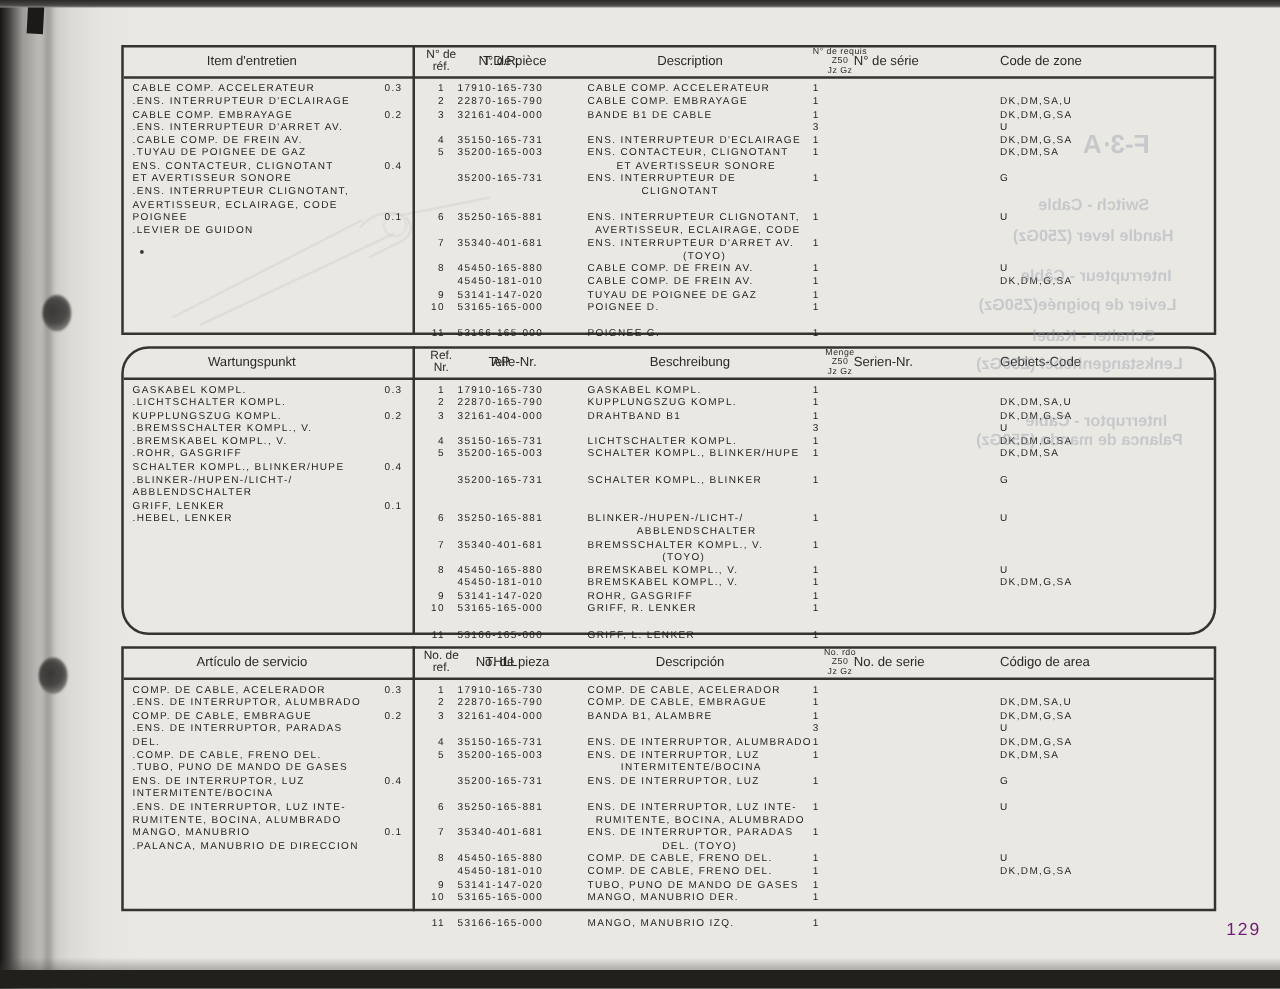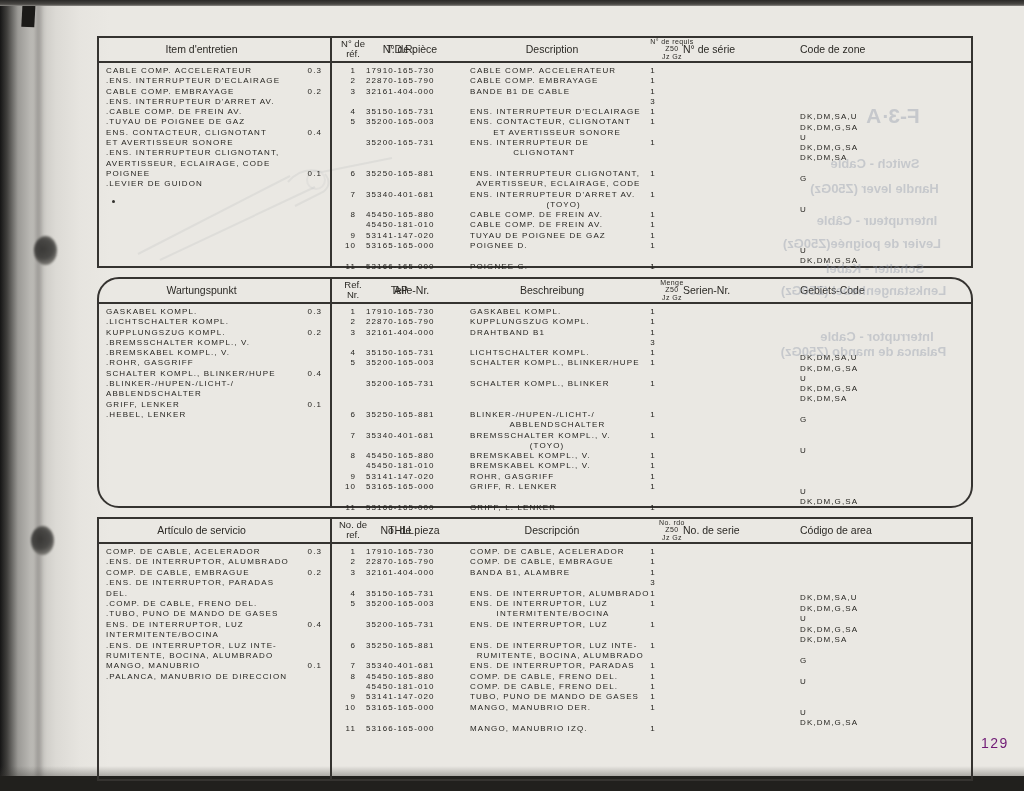--- a/index.html
+++ b/index.html
@@ -49,21 +49,21 @@
   .tb-left{width:233px;padding:3px 0 0 7px;box-sizing:border-box;}
   .tb-right{flex:1;padding-top:3px;}
   .lline{position:relative;height:var(--lh);white-space:pre;}
   .lv{position:absolute;right:10px;top:0;}
   .rrow{display:grid;grid-template-columns:24px 104px 180px 26px 129px 1fr;
     height:var(--lh);}
   .c-ref{text-align:right;}
   .c-part{padding-left:10px;}
   .c-desc{padding-left:10px;white-space:pre;}
   .c-qty{text-align:center;}
-  .c-zone{padding-left:5px;margin-top:36px;}
+  .c-zone{padding-left:5px;}
 
   .page-number{position:absolute;left:981px;top:735px;font-size:14px;color:#701a75;
     letter-spacing:1.5px;}
   .stray-dot{position:absolute;left:112px;top:200px;width:3px;height:3px;border-radius:50%;
     background:#33322e;}
 
   .ghost{position:absolute;transform:scaleX(-1);color:#8d97a8;opacity:.38;
     filter:blur(.6px);white-space:nowrap;text-align:center;font-family:"Liberation Sans",sans-serif;}
   .ghost-sketch{position:absolute;left:120px;top:142px;opacity:.5;}
 </style>
@@ -480,21 +480,21 @@
           <span class="c-part">53166-165-000</span>
           <span class="c-desc">GRIFF, L. LENKER</span>
           <span class="c-qty">1</span>
           <span class="c-serial"></span>
           <span class="c-zone"></span>
         </div>
       </div>
   </div>
 </div>
 
-<div class="ptable" style="top:517px;height:264px;--lh:10.4px;">
+<div class="ptable" style="top:517px;height:212px;--lh:10.4px;">
   <div class="thead">
     <div class="h-item">Artículo de servicio</div>
     <div class="h-time">THLL</div>
     <div class="h-ref">
       <div>No. de</div>
       <div>ref.</div>
     </div>
     <div class="h-part">No. de pieza</div>
     <div class="h-desc">Descripción</div>
     <div class="h-qty">
@@ -613,20 +613,28 @@
         </div>
         <div class="rrow">
           <span class="c-ref">7</span>
           <span class="c-part">35340-401-681</span>
           <span class="c-desc">ENS. DE INTERRUPTOR, PARADAS</span>
           <span class="c-qty">1</span>
           <span class="c-serial"></span>
           <span class="c-zone"></span>
         </div>
         <div class="rrow">
+          <span class="c-ref"></span>
+          <span class="c-part"></span>
+          <span class="c-desc">                  DEL. (TOYO)</span>
+          <span class="c-qty"></span>
+          <span class="c-serial"></span>
+          <span class="c-zone"></span>
+        </div>
+        <div class="rrow">
           <span class="c-ref">8</span>
           <span class="c-part">45450-165-880</span>
           <span class="c-desc">COMP. DE CABLE, FRENO DEL.</span>
           <span class="c-qty">1</span>
           <span class="c-serial"></span>
           <span class="c-zone">U</span>
         </div>
         <div class="rrow">
           <span class="c-ref"></span>
           <span class="c-part">45450-181-010</span>

